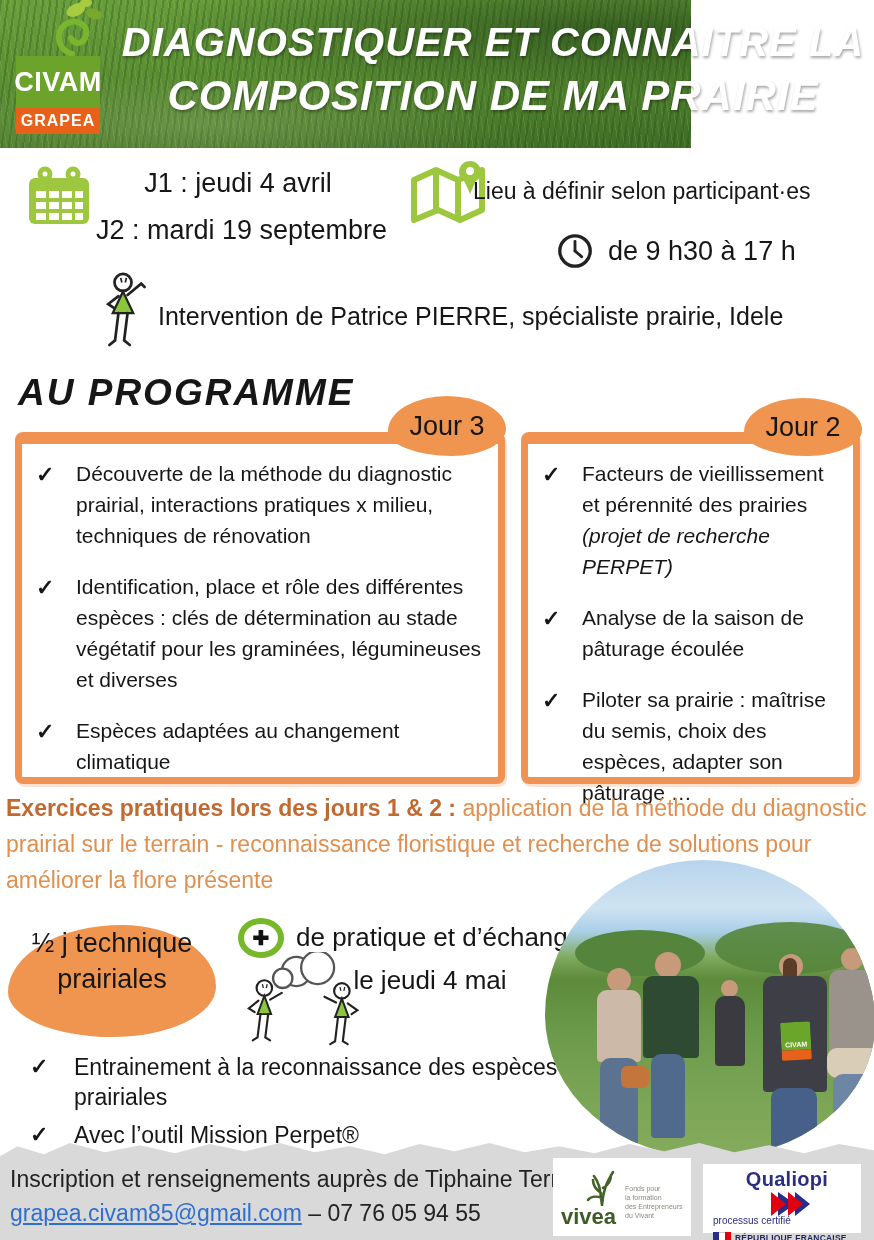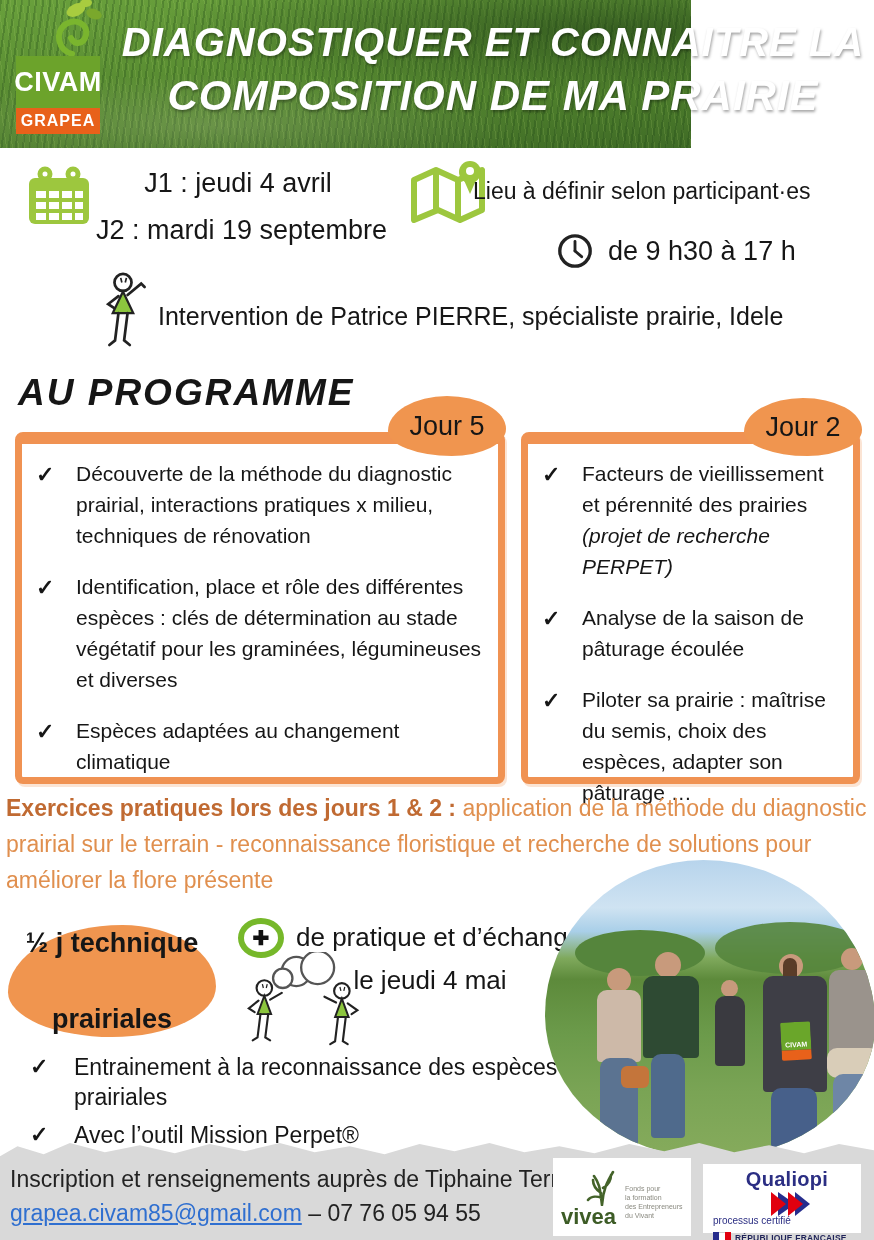--- a/index.html
+++ b/index.html
@@ -54,22 +54,22 @@
   .note-italic{font-style:italic;}
 
   
   .exercises{left:6px;top:790px;width:862px;font-size:23px;line-height:36px;}
   .ex-lead{color:#c06a32;font-weight:bold;}
   .ex-rest{color:#e08f4e;}
 
   
   .opt-bubble{left:8px;top:925px;width:208px;height:112px;background:#f0954f;
     border-radius:55% 45% 50% 50%/60% 55% 45% 40%;
-    display:flex;flex-direction:column;align-items:center;justify-content:space-between;
-    font-size:27px;line-height:36px;font-weight:bold;}
+    display:flex;flex-direction:column;align-items:center;justify-content:flex-start;
+    font-size:27px;line-height:36px;}
   .plus-ring{left:238px;top:918px;width:34px;height:28px;border:6px solid #76b82a;border-radius:50%;
     display:flex;align-items:center;justify-content:center;font-size:20px;font-weight:bold;color:#111;}
   .plus-title{left:296px;top:922px;font-size:26px;}
   .opt-date{left:340px;top:965px;width:180px;text-align:center;font-size:26px;}
   .opt-time{left:340px;top:1004px;width:180px;text-align:center;font-size:26px;}
   ul.checklist2{list-style:none;margin:0;padding:0;left:30px;top:1052px;position:absolute;width:540px;}
   ul.checklist2 li{display:flex;font-size:23px;line-height:30px;margin-bottom:8px;}
   ul.checklist2 .chk{flex:0 0 44px;font-size:22px;font-weight:bold;}
 
   
@@ -183,21 +183,21 @@
     <path d="M26,20 L38,10 l3,3" stroke="#222" stroke-width="2.4" fill="none" stroke-linecap="round"></path>
     <path d="M18,21 L9,28 L15,32" stroke="#222" stroke-width="2.4" fill="none" stroke-linecap="round"></path>
     <path d="M22,17 L13,36 L31,36 Z" fill="#8cc63e" stroke="#222" stroke-width="2"></path>
     <path d="M18,36 L15,60 l-5,4 M26,36 L23,60 l5,4" stroke="#222" stroke-width="2.4" fill="none" stroke-linecap="round"></path>
   </svg>
   <div class="abs prog-head">AU PROGRAMME</div>
 
   <div class="abs speaker-text">Intervention de Patrice PIERRE, spécialiste prairie, Idele</div>
 
   <div class="abs bubble bubble1">
-    <span>Jour 5</span>
+    <span>Jour 3</span>
   </div>
   <div class="abs daybox box1">
     <ul class="checklist">
       <li>
         <span class="chk">✓</span>
         <span>Découverte de la méthode du diagnostic prairial, interactions pratiques x milieu, techniques de rénovation</span>
       </li>
       <li>
         <span class="chk">✓</span>
         <span>Identification, place et rôle des différentes espèces : clés de détermination au stade végétatif pour les graminées, légumineuses et diverses</span>

